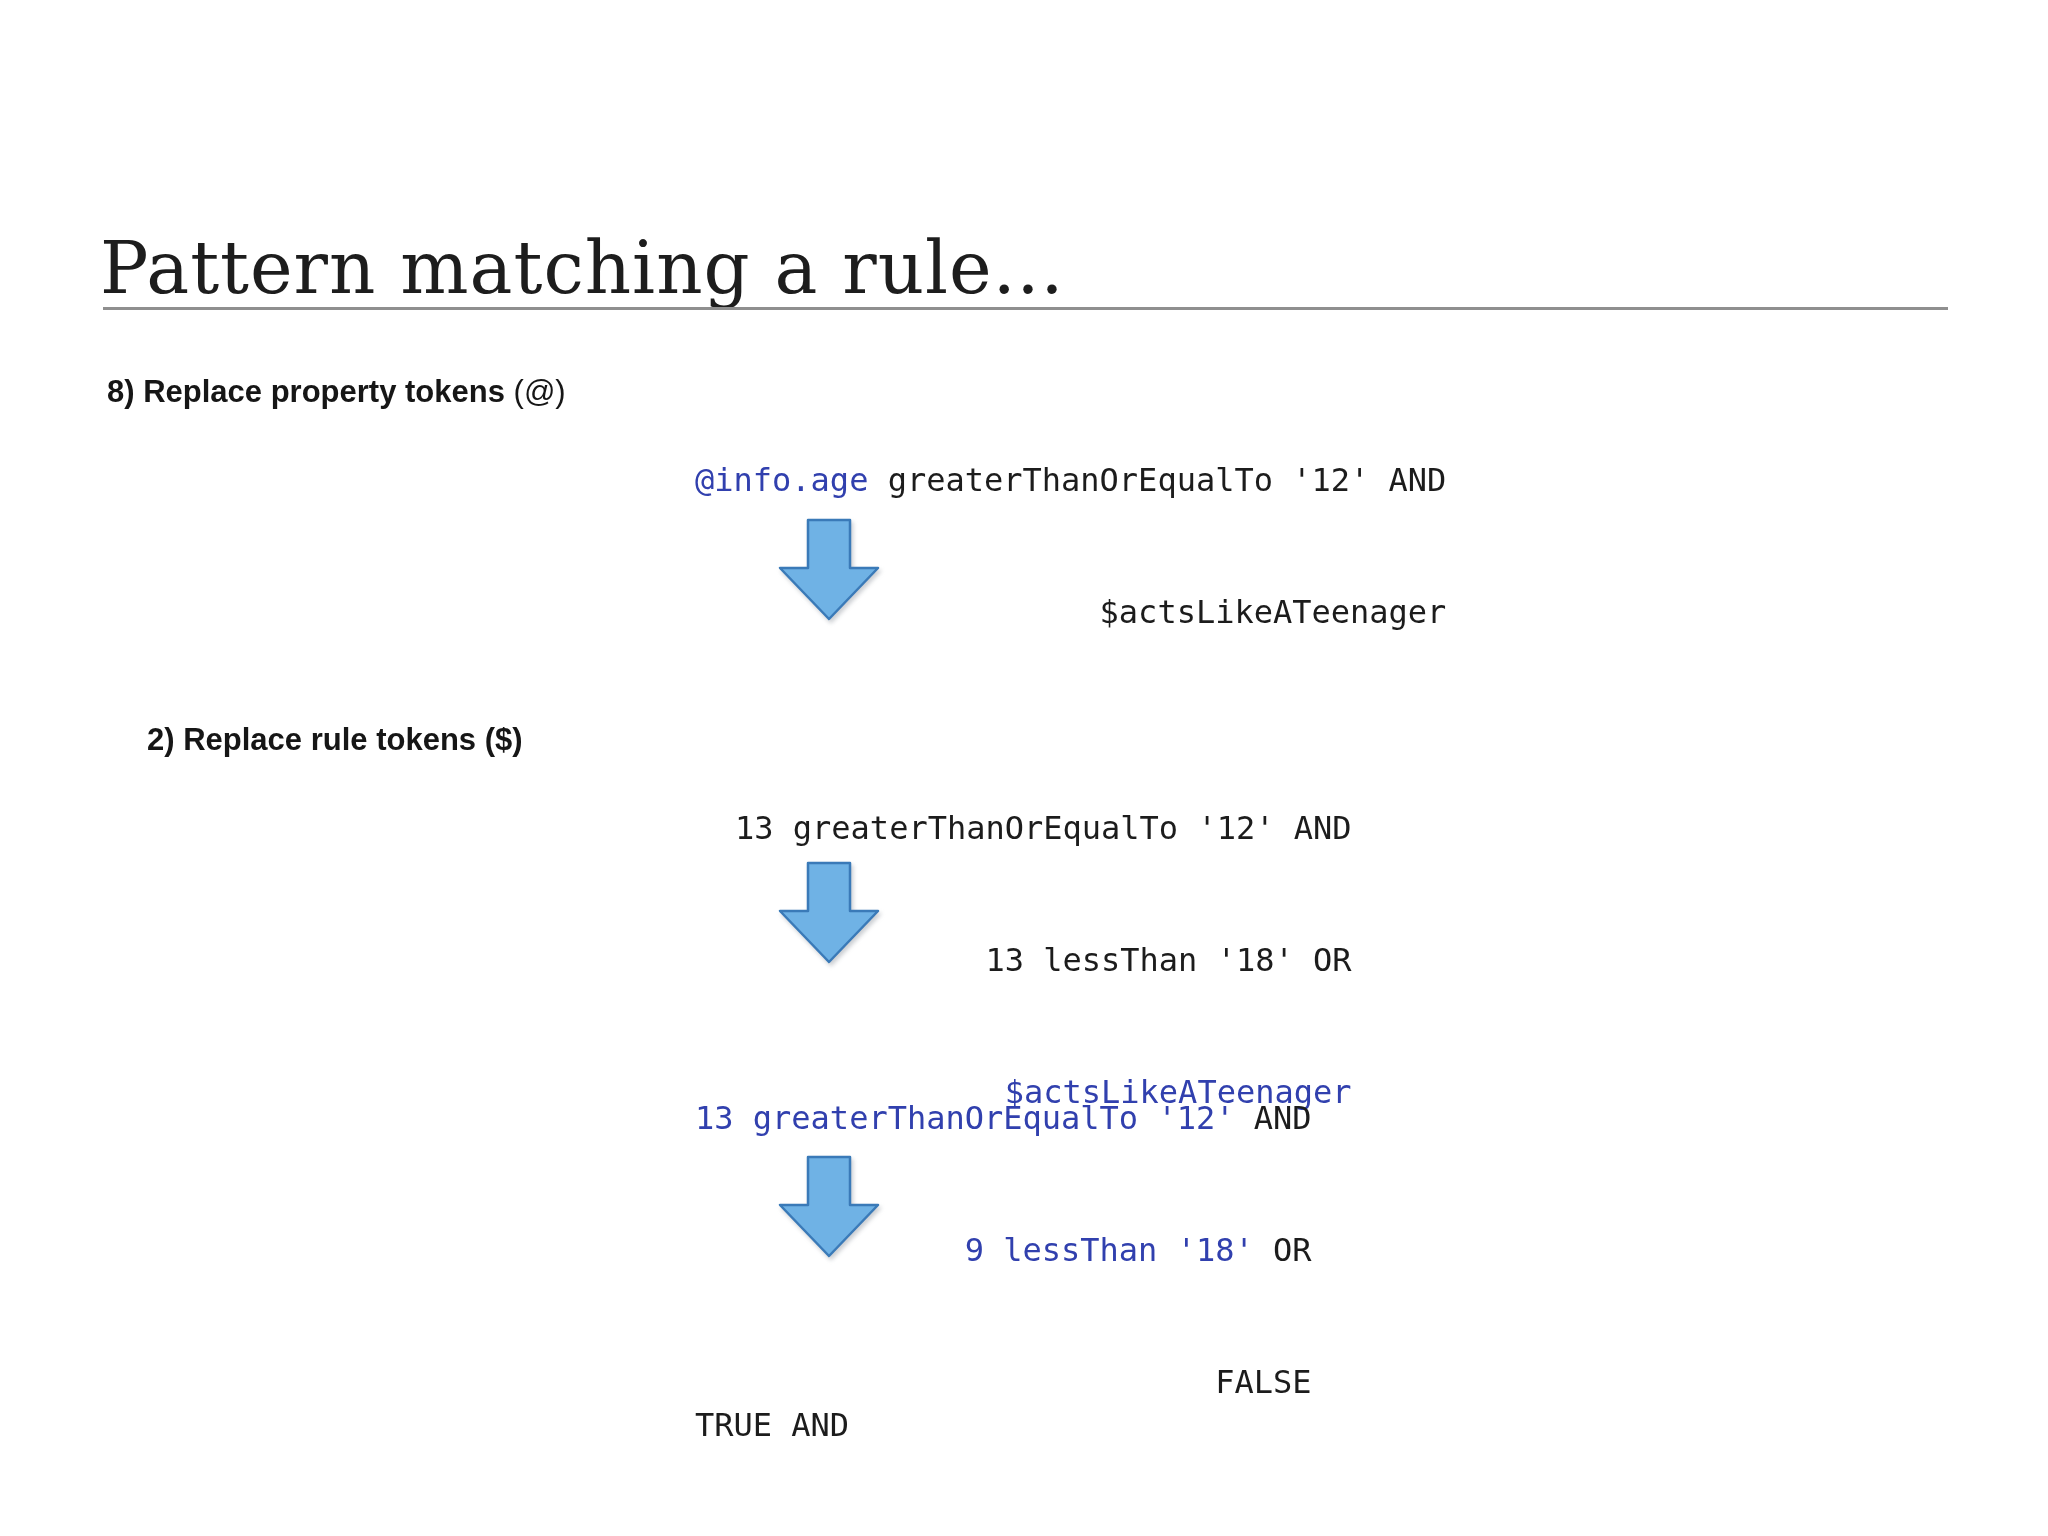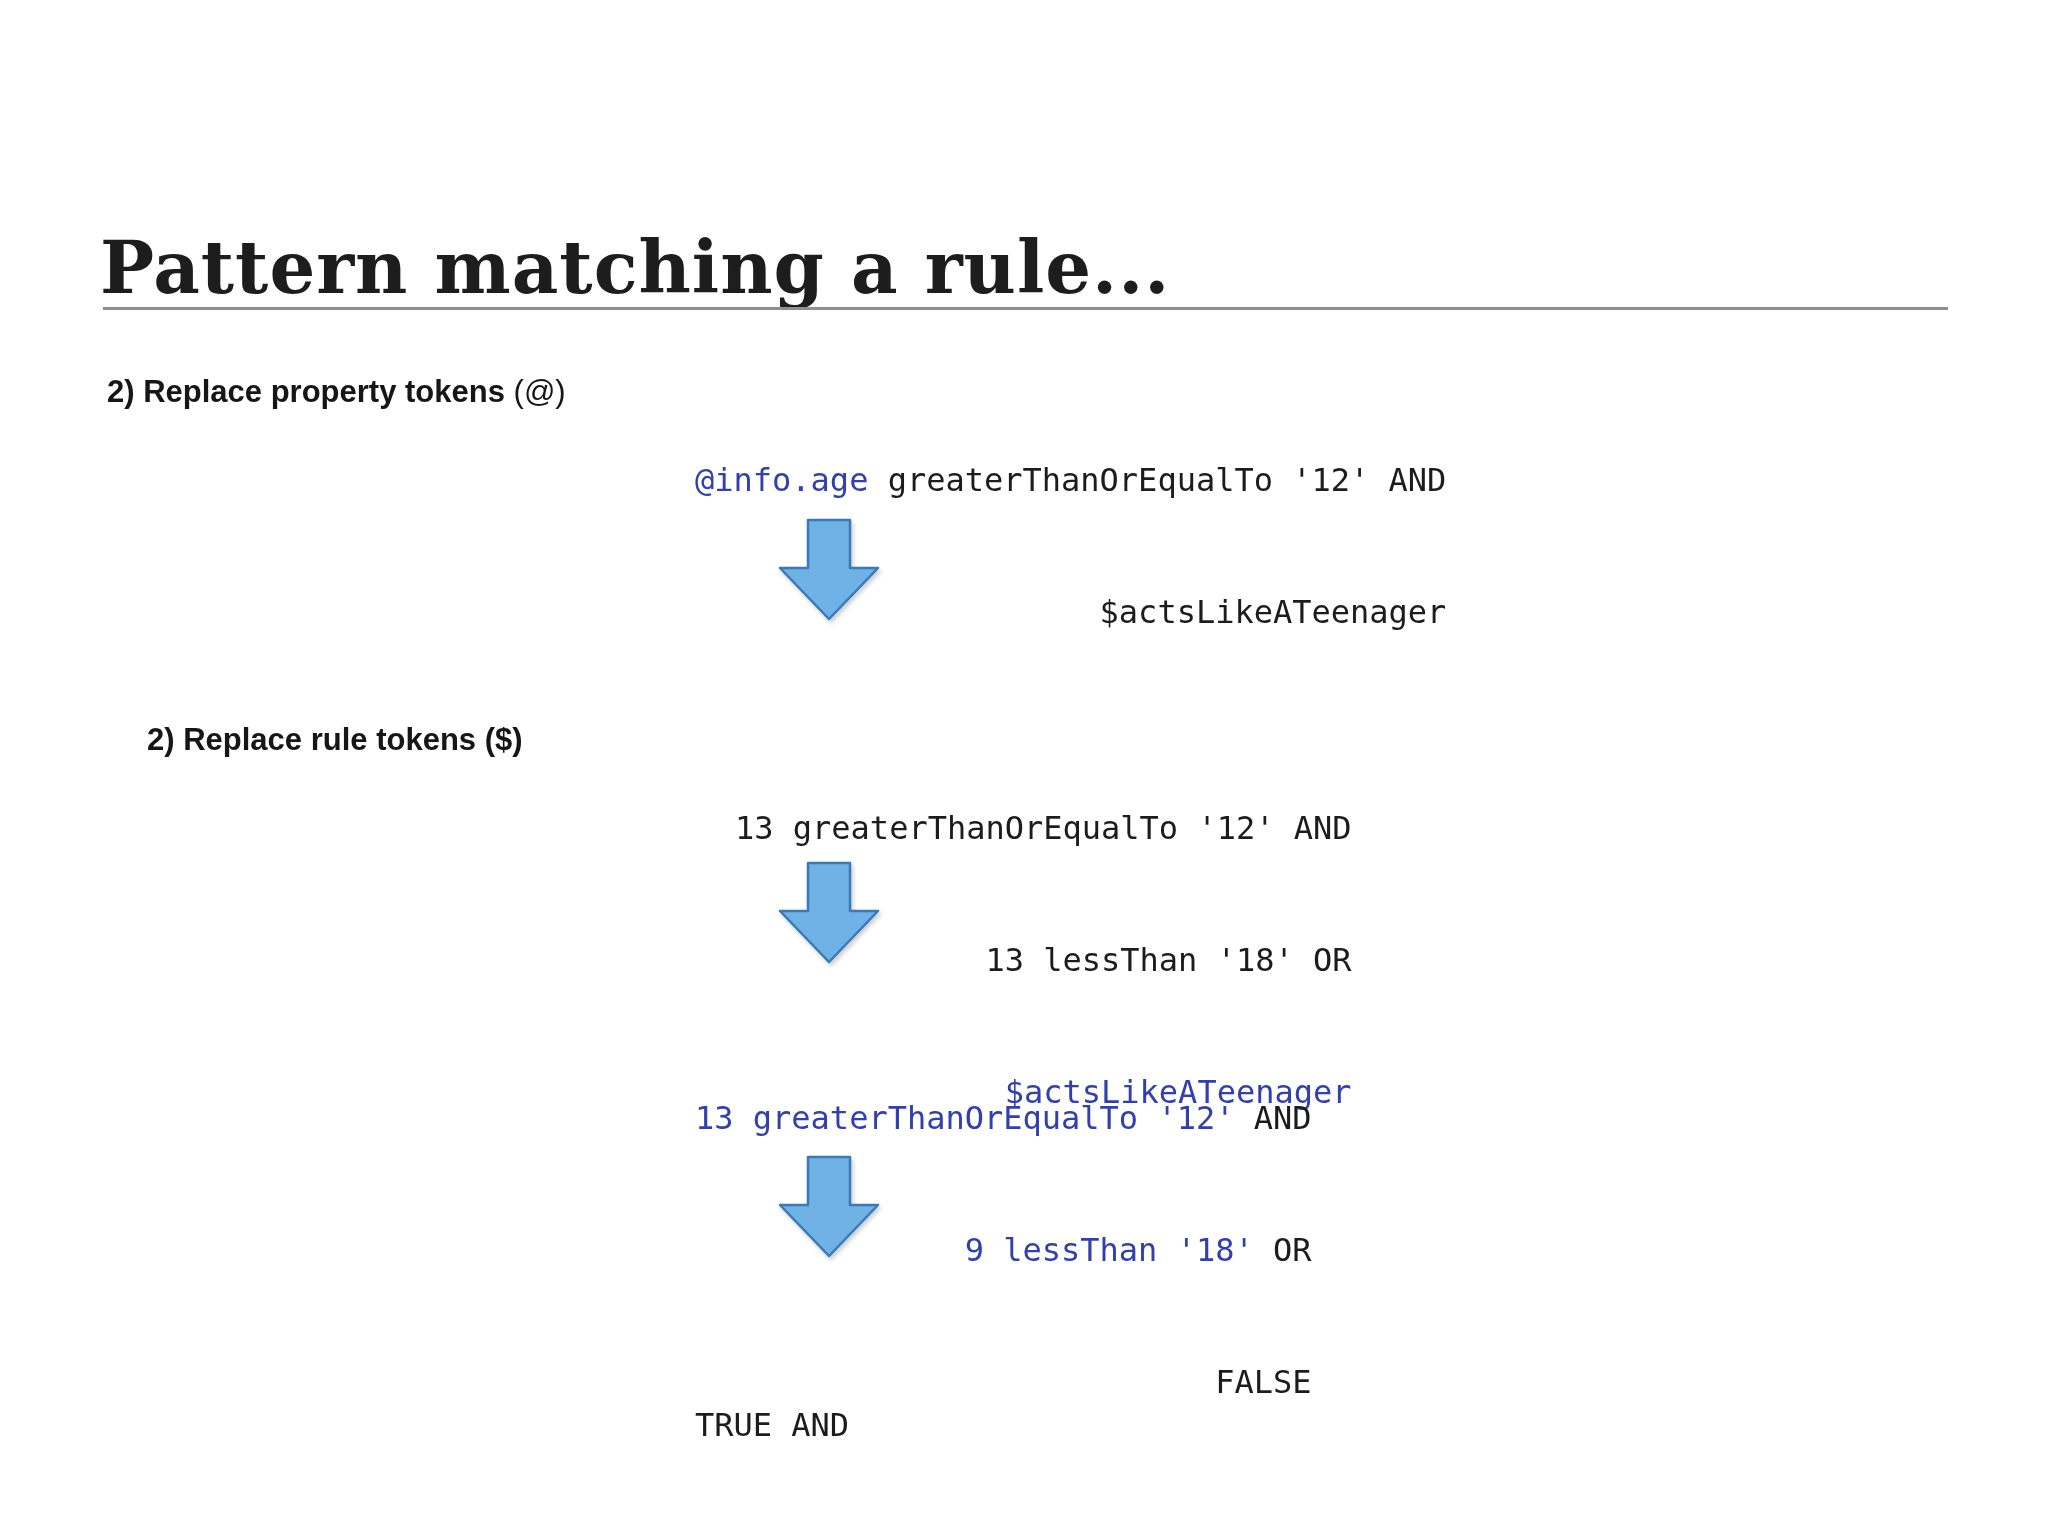--- a/index.html
+++ b/index.html
@@ -7,21 +7,21 @@
     width:2048px;height:1536px;
     background:var(--page-bg,#fff);
     font-family:"Liberation Sans",sans-serif;
     position:relative;overflow:hidden;
   }
   .slide{position:absolute;inset:0;}
 
   .slide-title{
     position:absolute;left:100px;top:178px;
     font-family:"DejaVu Serif",serif;
-    font-size:72px;line-height:84px;font-weight:700;
+    font-size:72px;line-height:84px;font-weight:400;
     letter-spacing:1px;
     color:var(--title-color,#1d1d1d);
     white-space:nowrap;
   }
   .divider{
     position:absolute;left:103px;top:307px;
     width:1845px;height:3px;
     background:var(--divider,#8f8f8f);
   }
 
@@ -66,21 +66,21 @@
   }
 </style>
 </head>
 <body>
 
 <div class="slide">
 
   <h1 class="slide-title">Pattern matching a rule...</h1>
   <div class="divider"></div>
 
-  <div class="step-label row1"><span class="lbl-main">2) Replace property tokens</span><span class="lbl-suffix"> (@)</span></div>
+  <div class="step-label row1"><span class="lbl-main">8) Replace property tokens</span><span class="lbl-suffix"> (@)</span></div>
   <div class="code-block row1">
     <p class="code-line"><span class="code-blue">@info.age</span><span class="code-dark"> greaterThanOrEqualTo '12' AND</span></p>
     <p class="code-line"><span class="code-blue"></span><span class="code-dark">$actsLikeATeenager</span></p>
   </div>
 
   <svg class="down-arrow arrow1" viewBox="0 0 104 104" xmlns="http://www.w3.org/2000/svg">
     <polygon points="31,2 73,2 73,50 101,50 52,101 3,50 31,50"></polygon>
   </svg>
 
   <div class="step-label row2"><span class="lbl-main">2) Replace rule tokens ($)</span><span class="lbl-suffix"></span></div>

